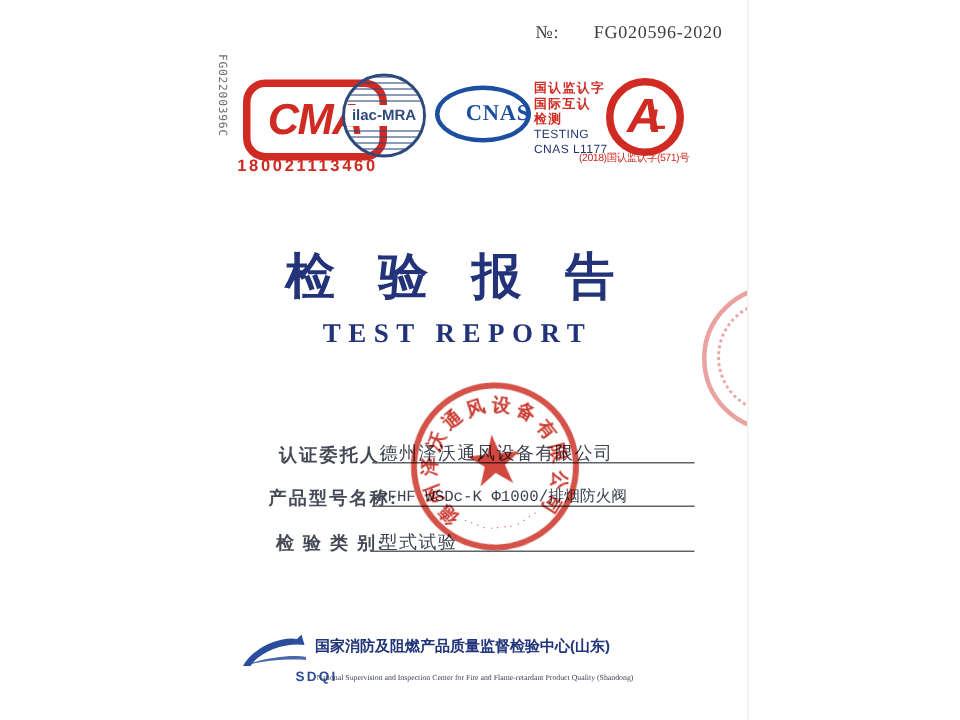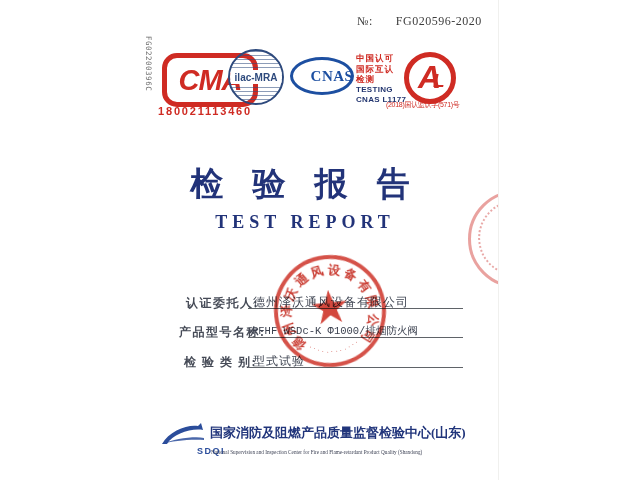--- a/index.html
+++ b/index.html
@@ -25,21 +25,21 @@
     background:repeating-linear-gradient(180deg,rgba(46,74,125,.55) 0 1px,transparent 1px 4px);}
   #ilac-band{position:absolute;left:-2px;top:19px;width:56px;height:14px;background:#fff;
     display:flex;align-items:center;justify-content:center;text-align:right;}
   #ilac-text{font-family:"Liberation Sans",sans-serif;font-weight:bold;font-size:10px;color:#2e4a7d;}
   #cnas-ellipse{left:290px;top:57px;width:58px;height:32px;border:3px solid #1d4fa1;
     border-radius:50%;display:flex;align-items:center;justify-content:center;}
   #cnas-text{font-family:"Liberation Serif",serif;font-weight:bold;font-size:15px;
     color:#1d4fa1;letter-spacing:.5px;margin-left:20px;}
   #cnas-lines{left:356px;top:53px;line-height:10.5px;font-family:"Liberation Sans",sans-serif;}
   #cnas-lines .cn{font-size:8.5px;color:#cf2b23;font-weight:bold;letter-spacing:1px;}
-  #cnas-lines .en{font-size:8px;color:#22356f;font-weight:bold;letter-spacing:.3px;}
+  #cnas-lines .en{font-size:8px;color:#22356f;font-weight:normal;letter-spacing:.3px;}
   #cal-ring{left:404px;top:52px;width:42px;height:42px;border:5px solid #cf2b23;
     border-radius:50%;}
   #cal-a{position:absolute;left:9px;top:2px;font-family:"Liberation Sans",sans-serif;
     font-weight:900;font-size:32px;color:#cf2b23;font-style:italic;}
   #cal-l{position:absolute;left:24px;top:13px;font-family:"Liberation Sans",sans-serif;
     font-weight:900;font-size:19px;color:#cf2b23;font-style:italic;}
   #cal-caption{left:386px;top:100px;width:86px;font-size:7px;color:#cf2b23;
     letter-spacing:-.3px;font-family:"Liberation Sans",sans-serif;white-space:nowrap;}
   
   #title-cn{left:150px;width:310px;top:162px;text-align:center;
@@ -77,22 +77,22 @@
     font-size:46px;line-height:1;color:rgba(206,52,41,.9);filter:blur(.3px);}
   #seal-chars{position:absolute;left:0;top:0;width:112px;height:112px;
     color:rgba(198,44,34,.92);font-weight:bold;filter:blur(.3px);
     font-family:"Liberation Sans",sans-serif;}
   #seal-marks{position:absolute;left:0;top:0;width:112px;height:112px;
     color:rgba(198,44,34,.8);}
   
   #footer-logo{left:160px;top:423px;width:48px;height:22px;}
   #footer-logo-text{left:161px;top:446px;font-family:"Liberation Sans",sans-serif;
     font-weight:bold;font-size:9px;color:#2b4d9b;letter-spacing:1.5px;margin-left:36px;}
-  #footer-org-cn{left:210px;top:424px;font-family:Liberation Serif, serif;
-    font-weight:bold;font-size:13px;color:#21357b;letter-spacing:0;white-space:nowrap;}
+  #footer-org-cn{left:210px;top:424px;font-family:Liberation Sans, sans-serif;
+    font-weight:bold;font-size:10px;color:#21357b;letter-spacing:0;white-space:nowrap;}
   #footer-org-en{left:211px;top:449px;font-family:"Liberation Serif",serif;
     font-size:10px;color:#3a3f52;white-space:nowrap;
     transform:scale(.52);transform-origin:left top;}
   
   #paper-edge{left:498px;top:0;width:1px;height:480px;background:#f0f0ee;}
 </style>
 </head>
 <body>
 
 <div id="stage">
@@ -113,21 +113,21 @@
   <div id="ilac-circle" class="abs">
     <div id="ilac-band">
       <span id="ilac-text">ilac-MRA</span>
     </div>
   </div>
 
   <div id="cnas-ellipse" class="abs">
     <span id="cnas-text">CNAS</span>
   </div>
   <div id="cnas-lines" class="abs">
-    <div class="cn">中国认可</div>
+    <div class="cn">国认监认字</div>
     <div class="cn">国际互认</div>
     <div class="cn">检测</div>
     <div class="en">TESTING</div>
     <div class="en">CNAS L1177</div>
   </div>
 
   <div id="cal-ring" class="abs">
     <span id="cal-a">A</span>
     <span id="cal-l">L</span>
   </div>

